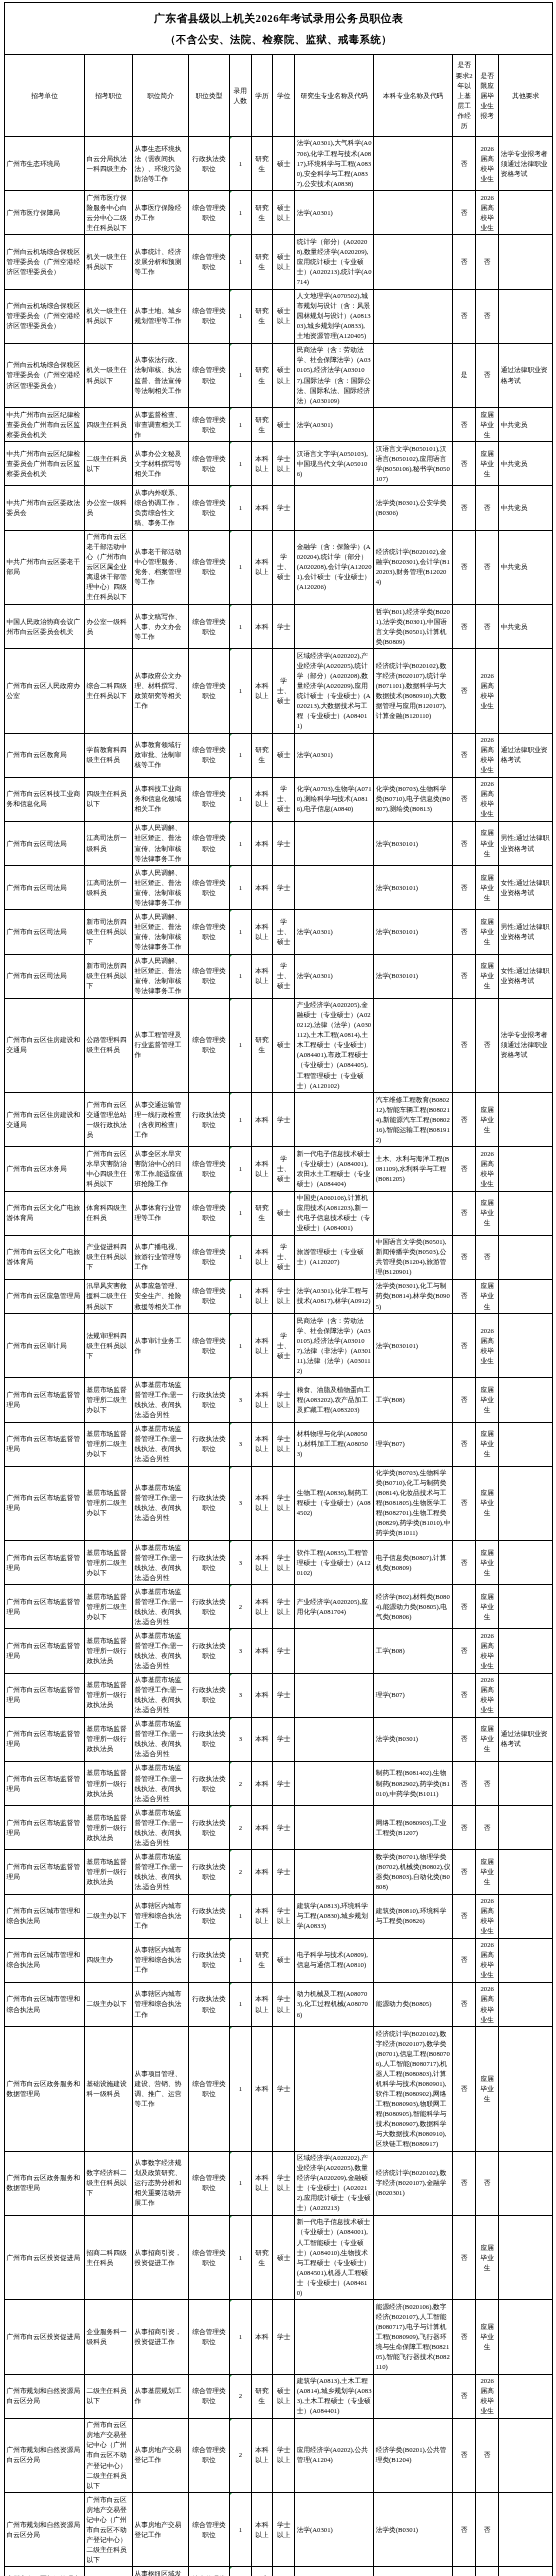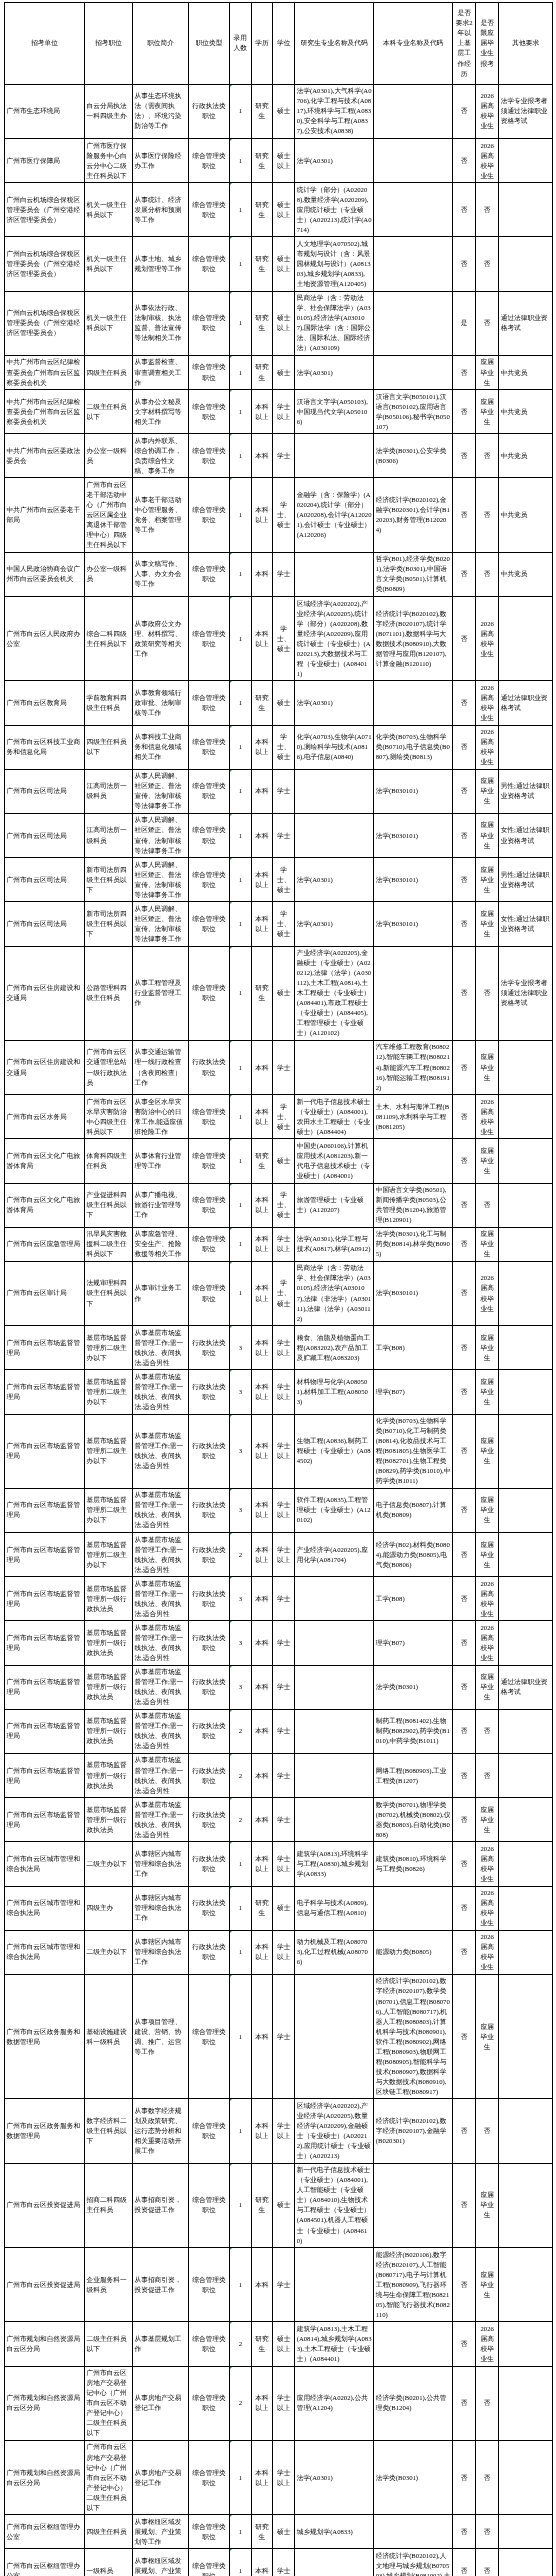--- a/index.html
+++ b/index.html
@@ -35,20 +35,26 @@
         <col style="width:21.6px">
         <col style="width:22px">
         <col style="width:79px">
       <col style="width:79px">
         <col style="width:23px">
         <col style="width:23px">
         <col style="width:54px">
     </colgroup>
     <thead>
       <tr>
+        <td class="title-cell" colspan="12">
+          <div class="title-line1">广东省县级以上机关2026年考试录用公务员职位表</div>
+          <div class="title-line2">（不含公安、法院、检察院、监狱、戒毒系统）</div>
+        </td>
+      </tr>
+      <tr>
         <th>招考单位</th>
         <th>招考职位</th>
         <th>职位简介</th>
         <th>职位类型</th>
         <th>录用人数</th>
         <th>学历</th>
         <th>学位</th>
         <th>研究生专业名称及代码</th>
         <th>本科专业名称及代码</th>
         <th>是否要求2年以上基层工作经历</th>

